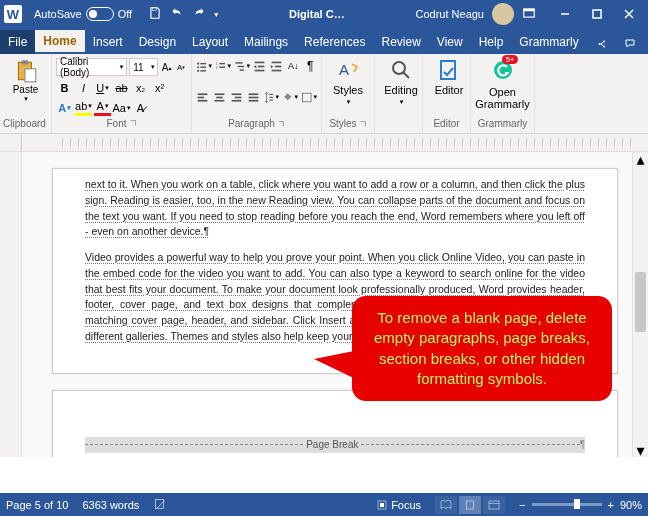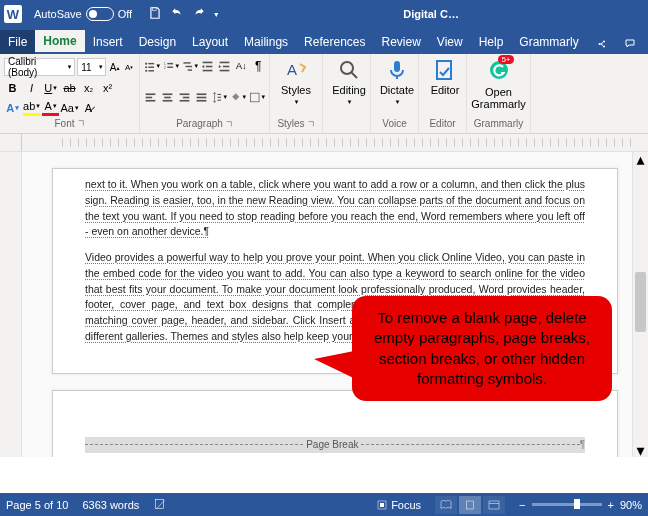--- a/index.html
+++ b/index.html
@@ -14,21 +14,21 @@
 .qat svg{width:14px;height:14px;fill:#fff;}
 .titlebar .center{flex:1;text-align:center;font-weight:bold;}
 .titlebar .right{display:flex;align-items:center;gap:8px;}
 .avatar{width:22px;height:22px;border-radius:50%;background:#d8c7a0;}
 .winbtns{display:flex;gap:2px;margin-left:6px;}
 .winbtns div{width:30px;height:22px;display:flex;align-items:center;justify-content:center;}
 .winbtns svg{width:10px;height:10px;stroke:#fff;fill:none;stroke-width:1.5;}
 .tabbar{height:26px;background:#2b579a;display:flex;align-items:flex-end;color:#fff;font-size:12px;}
 .tab{padding:0 8px;height:24px;display:flex;align-items:center;cursor:pointer;}
 .tab.file{background:#1e3e70;}
-.tab.active{background:#f3f2f1;color:#15803d;font-weight:600;border-bottom:2px solid #2b579a;}
+.tab.active{background:#f3f2f1;color:#a16207;font-weight:600;border-bottom:2px solid #2b579a;}
 .tabbar .rightbtns{margin-left:auto;display:flex;gap:4px;padding-right:6px;}
 .rightbtns div{width:24px;height:20px;display:flex;align-items:center;justify-content:center;}
 .rightbtns svg{width:12px;height:12px;}
 .ribbon{height:80px;background:#f3f2f1;border-bottom:1px solid #d4d4d4;display:flex;font-size:11px;}
 .group{border-right:1px solid #e1e1e1;padding:2px 4px;display:flex;flex-direction:column;justify-content:space-between;}
 .group .label{text-align:center;color:#666;font-size:10px;padding-bottom:2px;display:flex;justify-content:center;align-items:center;gap:2px;}
 .group .label svg{width:8px;height:8px;}
 .clip{width:52px;}
 .clip .icon{display:flex;flex-direction:column;align-items:center;margin-top:2px;}
 .clip svg{width:26px;height:26px;}
@@ -64,21 +64,21 @@
 .link{color:#0563c1;text-decoration:underline;}
 .pilcrow{color:#888;}
 .page2{padding:46px 32px 40px 32px;}
 .pb{display:flex;align-items:center;font-size:10px;color:#555;background:#ddd;height:16px;}
 .pb .dashed{flex:1;border-top:1px dashed #888;}
 .pb .pblabel{padding:0 3px;}
 .scroll{position:absolute;right:0;top:0;width:16px;height:100%;background:#f3f2f1;border-left:1px solid #e1e1e1;}
 .scroll .thumb{position:absolute;left:2px;right:2px;top:120px;height:60px;background:#c7c7c7;border-radius:2px;}
 .scroll .arr{position:absolute;left:0;right:0;height:14px;display:flex;align-items:center;justify-content:center;}
 .callout{position:absolute;right:36px;bottom:56px;width:260px;}
-.callout .bubble{background:#e60000;color:#000000;border-radius:14px;padding:12px 16px;font-size:15px;line-height:1.35;text-align:center;}
+.callout .bubble{background:#e60000;color:#bef264;border-radius:14px;padding:12px 16px;font-size:15px;line-height:1.35;text-align:center;}
 .callout .tail{position:absolute;left:-38px;bottom:18px;width:0;height:0;border-top:10px solid transparent;border-bottom:24px solid transparent;border-right:50px solid #e60000;}
 .statusbar{height:23px;background:#2b579a;color:#fff;display:flex;align-items:center;font-size:11px;padding:0 6px;gap:14px;position:absolute;bottom:0;left:0;right:0;}
 .statusbar .spacer{flex:1;}
 .viewbtns{display:flex;gap:2px;}
 .viewbtns div{width:22px;height:18px;display:flex;align-items:center;justify-content:center;background:rgba(255,255,255,0.07);}
 .viewbtns div.on{background:rgba(255,255,255,0.25);}
 .zoom{display:flex;align-items:center;gap:6px;}
 .zline{width:70px;height:3px;background:rgba(255,255,255,0.4);position:relative;}
 .zline::after{content:"";position:absolute;width:6px;height:10px;background:#fff;top:-4px;left:60%;}
 .dd{font-size:7px;margin-left:1px;}
@@ -102,20 +102,46 @@
       <div><svg viewBox="0 0 24 24">
             <path d="M9 14l-5-5 5-5v3c6 0 9 3 9 8-2-3-4-3-9-3v2z" fill="#fff"></path>
           </svg></div>
       <div><svg viewBox="0 0 24 24">
             <path d="M15 14l5-5-5-5v3c-6 0-9 3-9 8 2-3 4-3 9-3v2z" fill="#fff"></path>
           </svg></div>
       <span style="font-size:8px">▾</span>
     </div>
   </div>
   <div class="center">Digital C…</div>
+  <div class="right">
+    <span>Codrut Neagu</span>
+    <div class="avatar"></div>
+    <div><svg width="14" height="14" viewBox="0 0 24 24">
+          <rect x="3" y="5" width="18" height="14" fill="none" stroke="#fff" stroke-width="2"></rect>
+          <rect x="3" y="5" width="18" height="4" fill="#fff"></rect>
+        </svg></div>
+    <div class="winbtns">
+      <div>
+          <svg viewBox="0 0 10 10">
+            <line x1="1" y1="5" x2="9" y2="5"></line>
+          </svg>
+        </div>
+      <div>
+          <svg viewBox="0 0 10 10">
+            <rect x="1" y="1" width="8" height="8"></rect>
+          </svg>
+        </div>
+      <div>
+          <svg viewBox="0 0 10 10">
+            <line x1="1" y1="1" x2="9" y2="9"></line>
+            <line x1="9" y1="1" x2="1" y2="9"></line>
+          </svg>
+        </div>
+    </div>
+  </div>
 </div>
 
 <div class="tabbar">
   <div class="tab file">File</div>
   <div class="tab active">Home</div>
   <div class="tab">Insert</div>
   <div class="tab">Design</div>
   <div class="tab">Layout</div>
   <div class="tab">Mailings</div>
   <div class="tab">References</div>
@@ -134,20 +160,38 @@
       </div>
     <div>
         <svg viewBox="0 0 24 24">
           <path d="M4 4h16v10H10l-4 4v-4H4z" fill="none" stroke="#fff" stroke-width="2"></path>
         </svg>
       </div>
   </div>
 </div>
 
 <div class="ribbon">
+  <div class="group clip">
+    <div class="icon">
+      <svg viewBox="0 0 24 24">
+          <rect x="5" y="4" width="12" height="16" fill="#e8b14a" stroke="#a57200"></rect>
+          <rect x="8" y="2" width="6" height="4" rx="1" fill="#888"></rect>
+          <rect x="11" y="10" width="10" height="12" fill="#fff" stroke="#888"></rect>
+        </svg>
+      <span style="font-size:10px">Paste</span>
+      <span class="dd">▾</span>
+    </div>
+    <div class="label">
+        <span>Clipboard</span>
+        <svg viewBox="0 0 10 10">
+          <path d="M2 2h6v6" fill="none" stroke="#888"></path>
+          <path d="M5 5l3 3" stroke="#888"></path>
+        </svg>
+      </div>
+  </div>
 
   <div class="group font">
     <div class="fontrow">
       <div class="fontname">
           <span>Calibri (Body)</span>
           <span class="dd">▾</span>
         </div>
       <div class="fontsize">
           <span>11</span>
           <span class="dd">▾</span>
@@ -317,31 +361,20 @@
       <svg viewBox="0 0 24 24">
           <circle cx="10" cy="10" r="6" fill="none" stroke="#555" stroke-width="2"></circle>
           <line x1="14" y1="14" x2="20" y2="20" stroke="#555" stroke-width="2"></line>
         </svg>
       <span>Editing</span>
         <span class="dd">▾</span>
     </div>
     <div class="label">&nbsp;</div>
   </div>
 
-  <div class="group voice">
-    <div class="bigbtn">
-      <svg viewBox="0 0 24 24">
-          <rect x="9" y="3" width="6" height="11" rx="3" fill="#2b7cd3"></rect>
-          <path d="M6 12a6 6 0 0012 0M12 18v3" fill="none" stroke="#2b7cd3" stroke-width="2"></path>
-        </svg>
-      <span>Dictate</span>
-        <span class="dd">▾</span>
-    </div>
-    <div class="label">Voice</div>
-  </div>
 
   <div class="group editor">
     <div class="bigbtn">
       <svg viewBox="0 0 24 24">
           <rect x="4" y="3" width="14" height="18" fill="none" stroke="#2b7cd3" stroke-width="2"></rect>
           <path d="M7 14l3 3 6-7" fill="none" stroke="#2b7cd3" stroke-width="2"></path>
         </svg>
       <span>Editor</span>
     </div>
     <div class="label">Editor</div>

